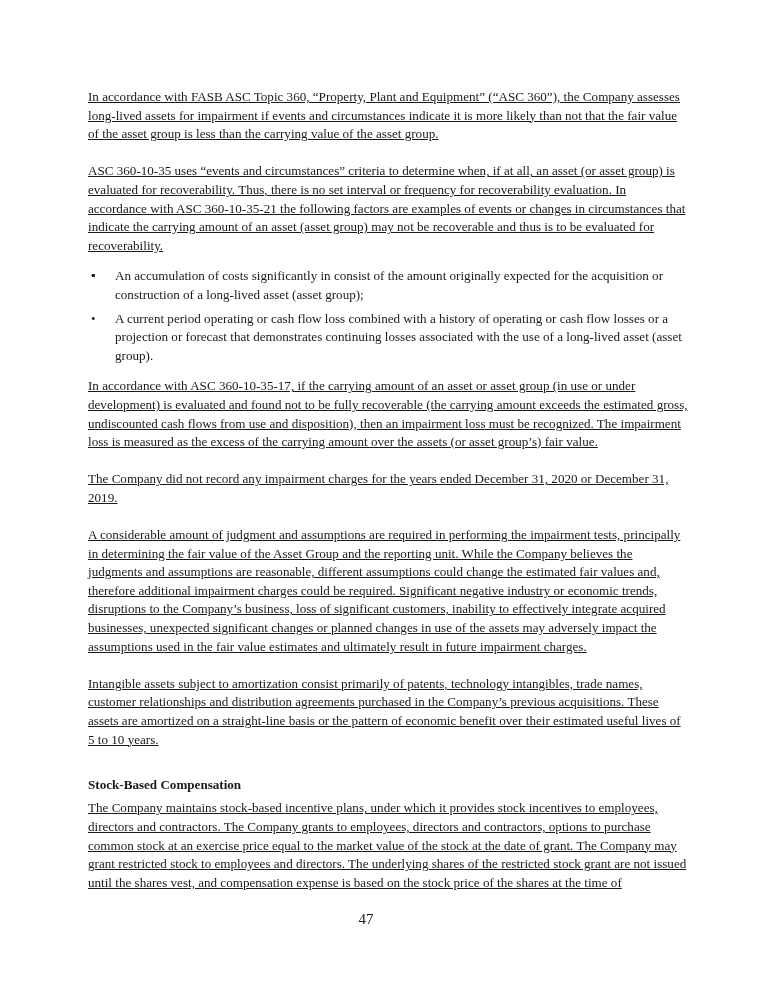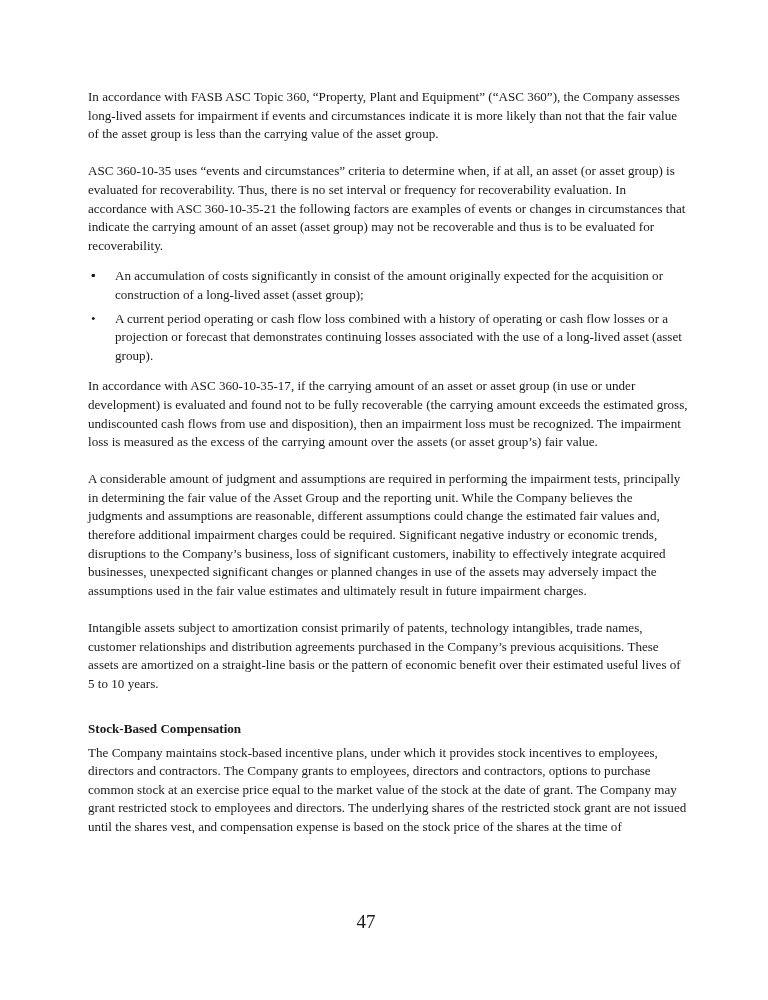--- a/index.html
+++ b/index.html
@@ -5,29 +5,29 @@
   html, body { margin: 0; padding: 0; background: #ffffff; }
   body { width: 768px; height: 1000px; position: relative; overflow: hidden; }
   .page {
     position: absolute; left: 88px; top: 88px; width: 600px;
     font-family: "Liberation Serif", "DejaVu Serif", serif;
     font-size: 13.1px; line-height: 18.6px; color: #1a1a1a;
   }
   h2 {
     font-size: 13.1px; font-weight: bold; margin: 0 0 5px 0; line-height: 18.6px;
   }
-  p { margin: 0 0 18.6px 0; }
+  p { margin: 0 0 18.6px 0; text-decoration: underline; }
   p.tight { margin-bottom: 12px; }
   ul { list-style: none; margin: 0 0 12px 0; padding: 0; }
   li { position: relative; padding-left: 27px; margin-bottom: 5px; }
   li .bullet { position: absolute; left: 3px; top: 0; }
   .section-gap { height: 8px; }
   .page-number {
     position: absolute; left: 0; width: 732px; top: 911px; text-align: center;
-    font-family: "Liberation Serif", "DejaVu Serif", serif; font-size: 19px; color: #1a1a1a;
+    font-family: "Liberation Serif", "DejaVu Serif", serif; font-size: 15px; color: #1a1a1a;
   }
 </style>
 </head>
 <body>
 
 <div class="page">
   <p>In accordance with FASB ASC Topic 360, “Property, Plant and Equipment” (“ASC 360”), the Company assesses long-lived assets for impairment if events and circumstances indicate it is more likely than not that the fair value of the asset group is less than the carrying value of the asset group.</p>
   <p class="tight">ASC 360-10-35 uses “events and circumstances” criteria to determine when, if at all, an asset (or asset group) is evaluated for recoverability. Thus, there is no set interval or frequency for recoverability evaluation. In accordance with ASC 360-10-35-21 the following factors are examples of events or changes in circumstances that indicate the carrying amount of an asset (asset group) may not be recoverable and thus is to be evaluated for recoverability.</p>
 
   <ul>
@@ -44,20 +44,21 @@
       <span class="bullet">•</span>
       <span>An accumulation of costs significantly in consist of the amount originally expected for the acquisition or construction of a long-lived asset (asset group);</span>
     </li>
     <li>
       <span class="bullet">•</span>
       <span>A current period operating or cash flow loss combined with a history of operating or cash flow losses or a projection or forecast that demonstrates continuing losses associated with the use of a long-lived asset (asset group).</span>
     </li>
   </ul>
 
   <p>In accordance with ASC 360-10-35-17, if the carrying amount of an asset or asset group (in use or under development) is evaluated and found not to be fully recoverable (the carrying amount exceeds the estimated gross, undiscounted cash flows from use and disposition), then an impairment loss must be recognized. The impairment loss is measured as the excess of the carrying amount over the assets (or asset group’s) fair value.</p>
+  <p>The Company did not record any impairment charges for the years ended December 31, 2020 or December 31, 2019.</p>
   <p>A considerable amount of judgment and assumptions are required in performing the impairment tests, principally in determining the fair value of the Asset Group and the reporting unit. While the Company believes the judgments and assumptions are reasonable, different assumptions could change the estimated fair values and, therefore additional impairment charges could be required. Significant negative industry or economic trends, disruptions to the Company’s business, loss of significant customers, inability to effectively integrate acquired businesses, unexpected significant changes or planned changes in use of the assets may adversely impact the assumptions used in the fair value estimates and ultimately result in future impairment charges.</p>
   <p>Intangible assets subject to amortization consist primarily of patents, technology intangibles, trade names, customer relationships and distribution agreements purchased in the Company’s previous acquisitions. These assets are amortized on a straight-line basis or the pattern of economic benefit over their estimated useful lives of 5 to 10 years.</p>
 
   <div class="section-gap"></div>
 
   <h2>Stock-Based Compensation</h2>
   <p>The Company maintains stock-based incentive plans, under which it provides stock incentives to employees, directors and contractors. The Company grants to employees, directors and contractors, options to purchase common stock at an exercise price equal to the market value of the stock at the date of grant. The Company may grant restricted stock to employees and directors. The underlying shares of the restricted stock grant are not issued until the shares vest, and compensation expense is based on the stock price of the shares at the time of</p>
 </div>
 
 <div class="page-number">47</div>

